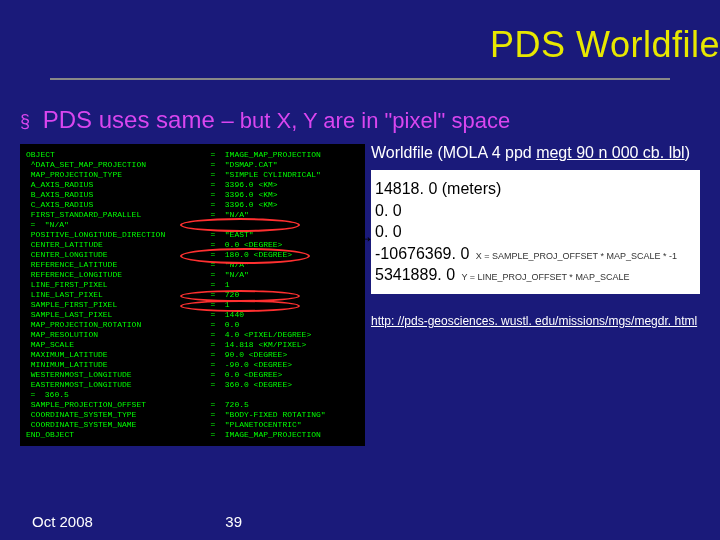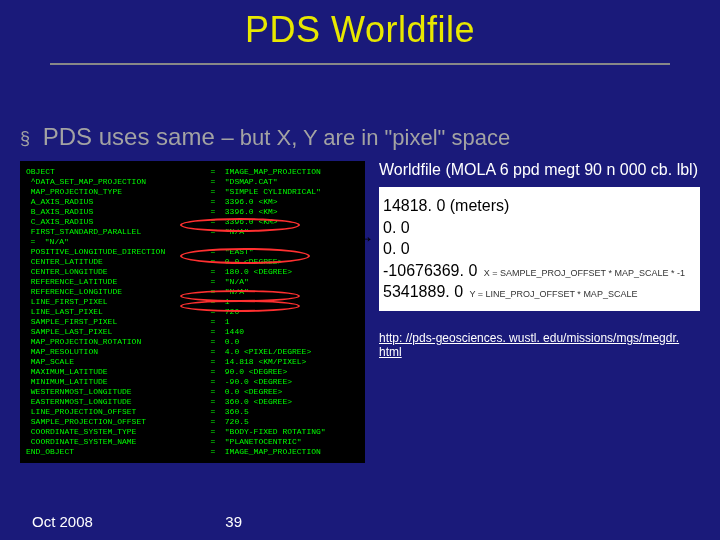--- a/index.html
+++ b/index.html
@@ -6,56 +6,54 @@
   body {
     width: 720px;
     height: 540px;
     background: #1a1a7a;
     font-family: Arial, sans-serif;
     color: white;
     overflow: hidden;
     position: relative;
   }
   .title-area {
-    padding: 9px 0 8px 0;
-    text-align: center;
+    padding: 24px 0 8px 0;
+    text-align: right;
   }
   .title {
     font-size: 36px;
     font-weight: normal;
     color: #e8e800;
     letter-spacing: 0.5px;
   }
   .underline {
     width: 620px;
     height: 2px;
     background: #888;
     margin: 12px auto 0 auto;
   }
   .content {
     padding: 18px 20px 0 20px;
   }
   .bullet-line {
     font-size: 24px;
-    color: #a3a3a3;
+    color: #d946ef;
     margin-bottom: 10px;
-    margin-top: 32px;
   }
   .bullet-marker {
     font-size: 18px;
     vertical-align: middle;
     margin-right: 6px;
   }
   .sub-note {
     font-size: 22px;
     font-weight: normal;
   }
   .cols {
     display: flex;
-    gap: 8px;
     margin-top: 2px;
   }
   .code-box {
     background: #000;
     font-family: "Courier New", monospace;
     font-size: 8px;
     line-height: 1.25;
     padding: 6px 6px;
     width: 345px;
     color: #00ff00;
@@ -67,20 +65,21 @@
   .right {
     flex: 1;
     padding-left: 6px;
   }
   .right-title {
     font-size: 16px;
     color: white;
     margin-bottom: 8px;
   }
   .right-title .fn {
+    text-decoration: underline;
     text-align: center;
   }
   .wf-box {
     background: white;
     color: black;
     padding: 8px 4px;
     font-size: 16px;
     line-height: 1.35;
     margin-bottom: 20px;
   }
@@ -162,31 +161,31 @@
         <div class="code-row"><span class="k"> LINE_LAST_PIXEL</span><span class="eq">=</span><span> 720</span></div>
         <div class="code-row"><span class="k"> SAMPLE_FIRST_PIXEL</span><span class="eq">=</span><span> 1</span></div>
         <div class="code-row"><span class="k"> SAMPLE_LAST_PIXEL</span><span class="eq">=</span><span> 1440</span></div>
         <div class="code-row"><span class="k"> MAP_PROJECTION_ROTATION</span><span class="eq">=</span><span> 0.0</span></div>
         <div class="code-row"><span class="k"> MAP_RESOLUTION</span><span class="eq">=</span><span> 4.0 &lt;PIXEL/DEGREE&gt;</span></div>
         <div class="code-row"><span class="k"> MAP_SCALE</span><span class="eq">=</span><span> 14.818 &lt;KM/PIXEL&gt;</span></div>
         <div class="code-row"><span class="k"> MAXIMUM_LATITUDE</span><span class="eq">=</span><span> 90.0 &lt;DEGREE&gt;</span></div>
         <div class="code-row"><span class="k"> MINIMUM_LATITUDE</span><span class="eq">=</span><span> -90.0 &lt;DEGREE&gt;</span></div>
         <div class="code-row"><span class="k"> WESTERNMOST_LONGITUDE</span><span class="eq">=</span><span> 0.0 &lt;DEGREE&gt;</span></div>
         <div class="code-row"><span class="k"> EASTERNMOST_LONGITUDE</span><span class="eq">=</span><span> 360.0 &lt;DEGREE&gt;</span></div>
-        <div class="code-row"><span class="k"> LINE_PROJECTION_OFFSET</span><span class="eq">=</span><span> 360.5</span></div>
+        <div class="code-row"><span class="eq">=</span><span> 360.5</span></div>
         <div class="code-row"><span class="k"> SAMPLE_PROJECTION_OFFSET</span><span class="eq">=</span><span> 720.5</span></div>
         <div class="code-row"><span class="k"> COORDINATE_SYSTEM_TYPE</span><span class="eq">=</span><span> "BODY-FIXED ROTATING"</span></div>
         <div class="code-row"><span class="k"> COORDINATE_SYSTEM_NAME</span><span class="eq">=</span><span> "PLANETOCENTRIC"</span></div>
         <div class="code-row"><span class="k">END_OBJECT</span><span class="eq">=</span><span> IMAGE_MAP_PROJECTION</span></div>
       </div>
 
     <div class="right">
       <div class="right-title">
         <span>Worldfile</span>
-        <span>(MOLA 6 ppd </span><span class="fn">megt 90 n 000 cb. lbl</span><span>)</span>
+        <span>(MOLA 4 ppd </span><span class="fn">megt 90 n 000 cb. lbl</span><span>)</span>
       </div>
       <div class="wf-box" id="wfbox">
           <div class="wf-line"><span>14818. 0 (meters)</span></div>
           <div class="wf-line"><span>0. 0</span></div>
           <div class="wf-line"><span>0. 0</span></div>
           <div class="wf-line"><span>-10676369. 0</span><span class="wf-note"> X = SAMPLE_PROJ_OFFSET * MAP_SCALE * -1</span></div>
           <div class="wf-line"><span>5341889. 0</span><span class="wf-note"> Y = LINE_PROJ_OFFSET * MAP_SCALE</span></div>
         </div>
       <div class="link">http: //pds-geosciences. wustl. edu/missions/mgs/megdr. html</div>
     </div>

